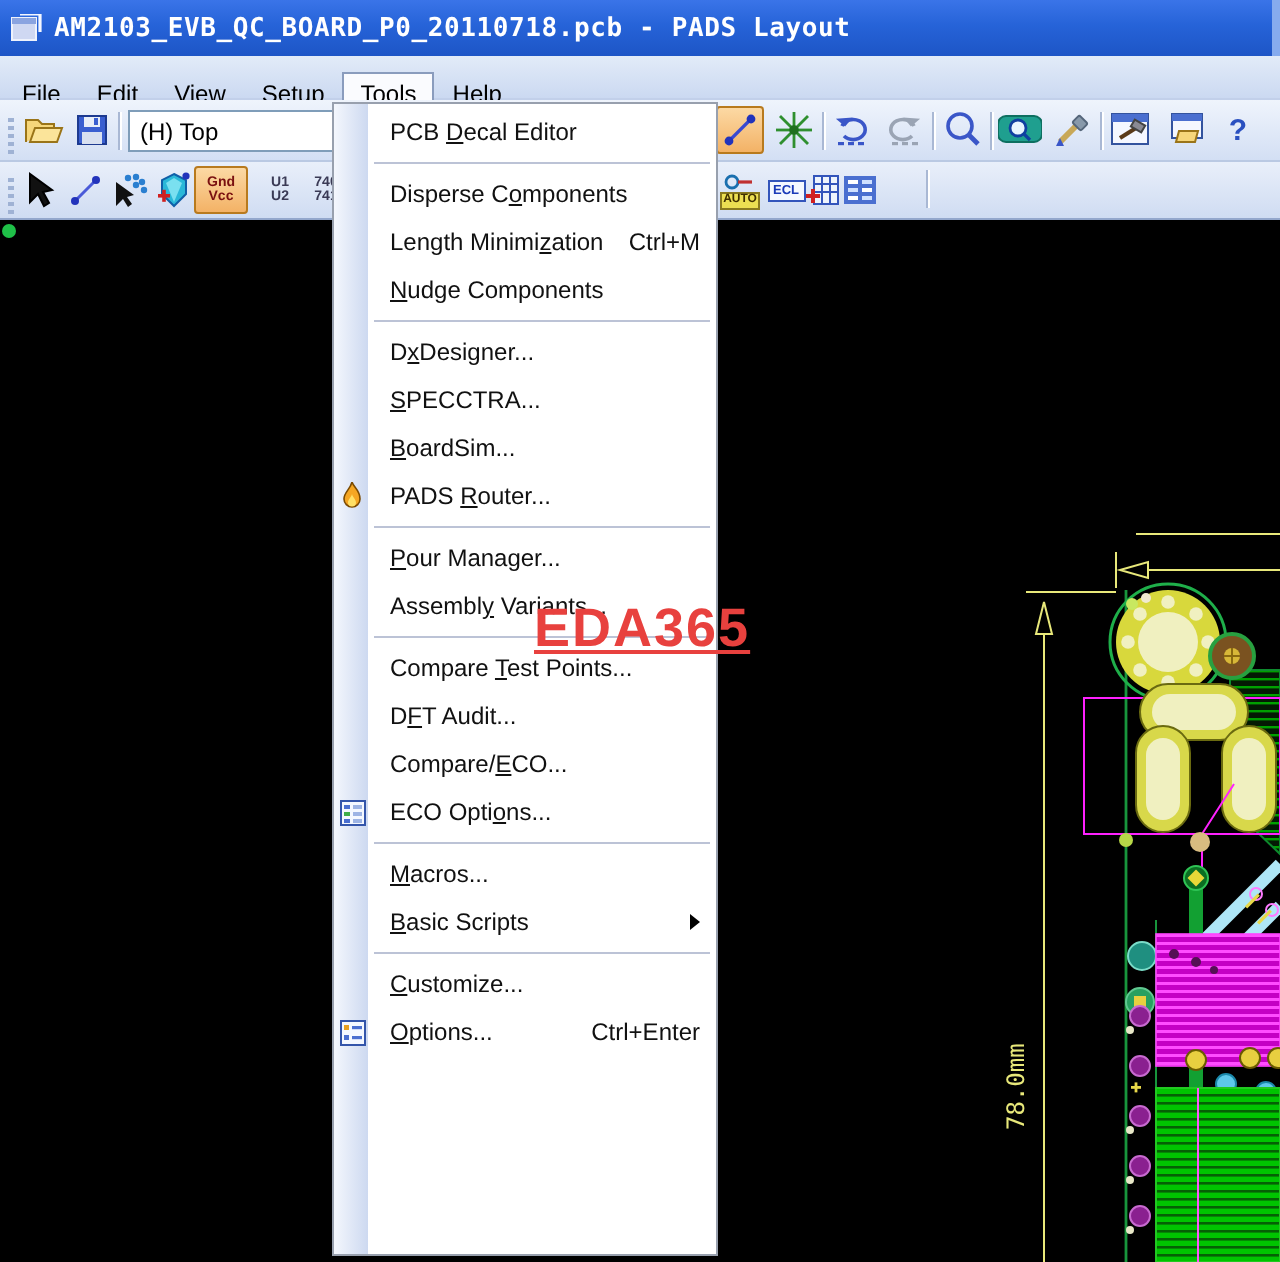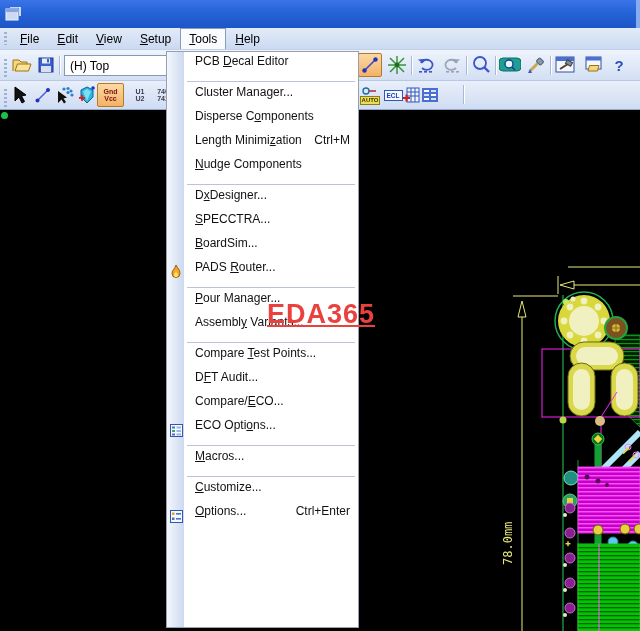--- a/index.html
+++ b/index.html
@@ -8,21 +8,21 @@
   
   .titlebar{position:absolute;left:0;top:0;width:640px;height:28px;
     background:linear-gradient(180deg,#3a74e8 0%,#2663d8 45%,#1d55c6 100%);
     display:flex;align-items:center;padding-left:5px;box-sizing:border-box;}
   .titlebar::after{content:'';position:absolute;right:0;top:0;width:4px;height:100%;background:#86abee;}
   .title-text{color:#fff;font-family:"DejaVu Sans Mono",monospace;font-weight:bold;
     font-size:13px;letter-spacing:.3px;margin-left:6px;white-space:nowrap;}
   
   .menubar{position:absolute;left:0;top:28px;width:640px;height:22px;
     background:linear-gradient(#e2ebf8,#cbd9f1);border-bottom:1px solid #c2d0ea;
-    display:flex;align-items:stretch;box-sizing:border-box;padding-left:2px;}
+    display:flex;align-items:stretch;box-sizing:border-box;padding-left:2px;flex-direction:column;}
   .grip{width:3px;margin:4px 4px 4px 2px;
     background:repeating-linear-gradient(180deg,#9fb2d4 0 2px,rgba(0,0,0,0) 2px 4px);}
   .mb-item{padding:4px 9px 0;font-size:12px;color:#000;}
   .mb-item.open{background:#fafbfe;border:1px solid #8a9cbd;border-bottom:none;
     padding:3px 8px 0;}
   u{text-decoration:underline;}
   
   .tb1{position:absolute;left:0;top:50px;width:640px;height:31px;
     background:linear-gradient(#eff4fc,#d3dff4);border-bottom:1px solid #bac9e3;box-sizing:border-box;}
   .tb2{position:absolute;left:0;top:81px;width:640px;height:29px;
@@ -46,21 +46,21 @@
   .eclbox{font-size:6.5px;font-weight:bold;color:#1a3ab8;background:#f4f8ff;border:1px solid #3355bb;
     padding:1px 2px;}
   
   .canvas{position:absolute;left:0;top:110px;width:640px;height:521px;background:#000;}
   .origin-dot{position:absolute;left:1px;top:2px;width:7px;height:7px;border-radius:50%;background:#1fc048;}
   
   .menu{position:absolute;left:166px;top:51px;width:193px;height:577px;background:#fff;
     border:1px solid #98a0ae;box-sizing:border-box;z-index:10;padding:2px 0;}
   .menu::before{content:'';position:absolute;left:0;top:0;bottom:0;width:17px;
     background:linear-gradient(90deg,#f4f7fd,#cdd9f0);}
-  .menu-item{position:relative;height:24px;display:flex;align-items:flex-start;
+  .menu-item{position:relative;height:24px;display:flex;align-items:center;
     padding:0 8px 0 28px;font-size:12px;color:#111;}
   .mi-short{margin-left:auto;padding-left:10px;}
   .mi-sub{margin-left:auto;width:0;height:0;border-left:5px solid #000;
     border-top:4px solid rgba(0,0,0,0);border-bottom:4px solid rgba(0,0,0,0);}
   .menu-sep{position:relative;height:7px;}
   .menu-sep::after{content:'';position:absolute;left:20px;right:3px;top:3px;height:1px;background:#bcc3d6;}
   .gicon{position:absolute;left:2px;top:50%;transform:translateY(-50%);width:14px;height:14px;
     display:flex;align-items:center;justify-content:center;}
   .watermark{position:absolute;left:267px;top:301px;z-index:20;font-weight:bold;
     font-size:27px;letter-spacing:1px;line-height:1;text-decoration:underline;}
@@ -71,20 +71,21 @@
 <div id="app">
 
   <div class="titlebar">
     <span style="display:flex;">
       <svg width="16" height="15">
           <rect x="1" y="2" width="12" height="11" fill="#cfd8f2" stroke="#eef2fc"></rect>
       <rect x="1" y="2" width="12" height="3" fill="#8aa4e0"></rect>
       <path d="M5 0 L15 0 L15 9" fill="none" stroke="#f4f7ff" stroke-width="1.6"></path>
         </svg>
     </span>
+    <span class="title-text">AM2103_EVB_QC_BOARD_P0_20110718.pcb - PADS Layout</span>
   </div>
 
   <div class="menubar">
     <span class="grip"></span>
     <div style="display:flex;">
         <div class="mb-item"><u>F</u>ile</div>
         <div class="mb-item"><u>E</u>dit</div>
         <div class="mb-item"><u>V</u>iew</div>
         <div class="mb-item"><u>S</u>etup</div>
         <div class="mb-item open"><u>T</u>ools</div>
@@ -412,23 +413,20 @@
     </svg>
   </div>
 
   <div class="menu">
     <div style="position:relative;">
         <div class="menu-item">
           <span class="mi-label">PCB <u>D</u>ecal Editor</span>
         </div>
         <div class="menu-sep"></div>
         <div class="menu-item">
-          <span class="mi-label">Cluster Mana<u>g</u>er...</span>
-        </div>
-        <div class="menu-item">
           <span class="mi-label">Disperse C<u>o</u>mponents</span>
         </div>
         <div class="menu-item">
           <span class="mi-label">Length Minimi<u>z</u>ation</span>
           <span class="mi-short">Ctrl+M</span>
         </div>
         <div class="menu-item">
           <span class="mi-label"><u>N</u>udge Components</span>
         </div>
         <div class="menu-sep"></div>
@@ -478,20 +476,24 @@
               <rect x="6.5" y="6" width="4.5" height="2" fill="#9db4e4"></rect>
               <rect x="6.5" y="9.5" width="4.5" height="2" fill="#9db4e4"></rect>
             </svg>
           </span>
           <span class="mi-label">ECO Opti<u>o</u>ns...</span>
         </div>
         <div class="menu-sep"></div>
         <div class="menu-item">
           <span class="mi-label"><u>M</u>acros...</span>
         </div>
+        <div class="menu-item">
+          <span class="mi-label"><u>B</u>asic Scripts</span>
+          <span class="mi-sub"></span>
+        </div>
         <div class="menu-sep"></div>
         <div class="menu-item">
           <span class="mi-label"><u>C</u>ustomize...</span>
         </div>
         <div class="menu-item">
           <span class="gicon">
             <svg width="13" height="13">
               <rect x="0.5" y="0.5" width="12" height="12" fill="#f4f8ff" stroke="#3355aa"></rect>
               <rect x="2" y="2.5" width="2.5" height="2.5" fill="#e8a020"></rect>
               <rect x="2" y="7.5" width="2.5" height="2.5" fill="#4a6fd0"></rect>

